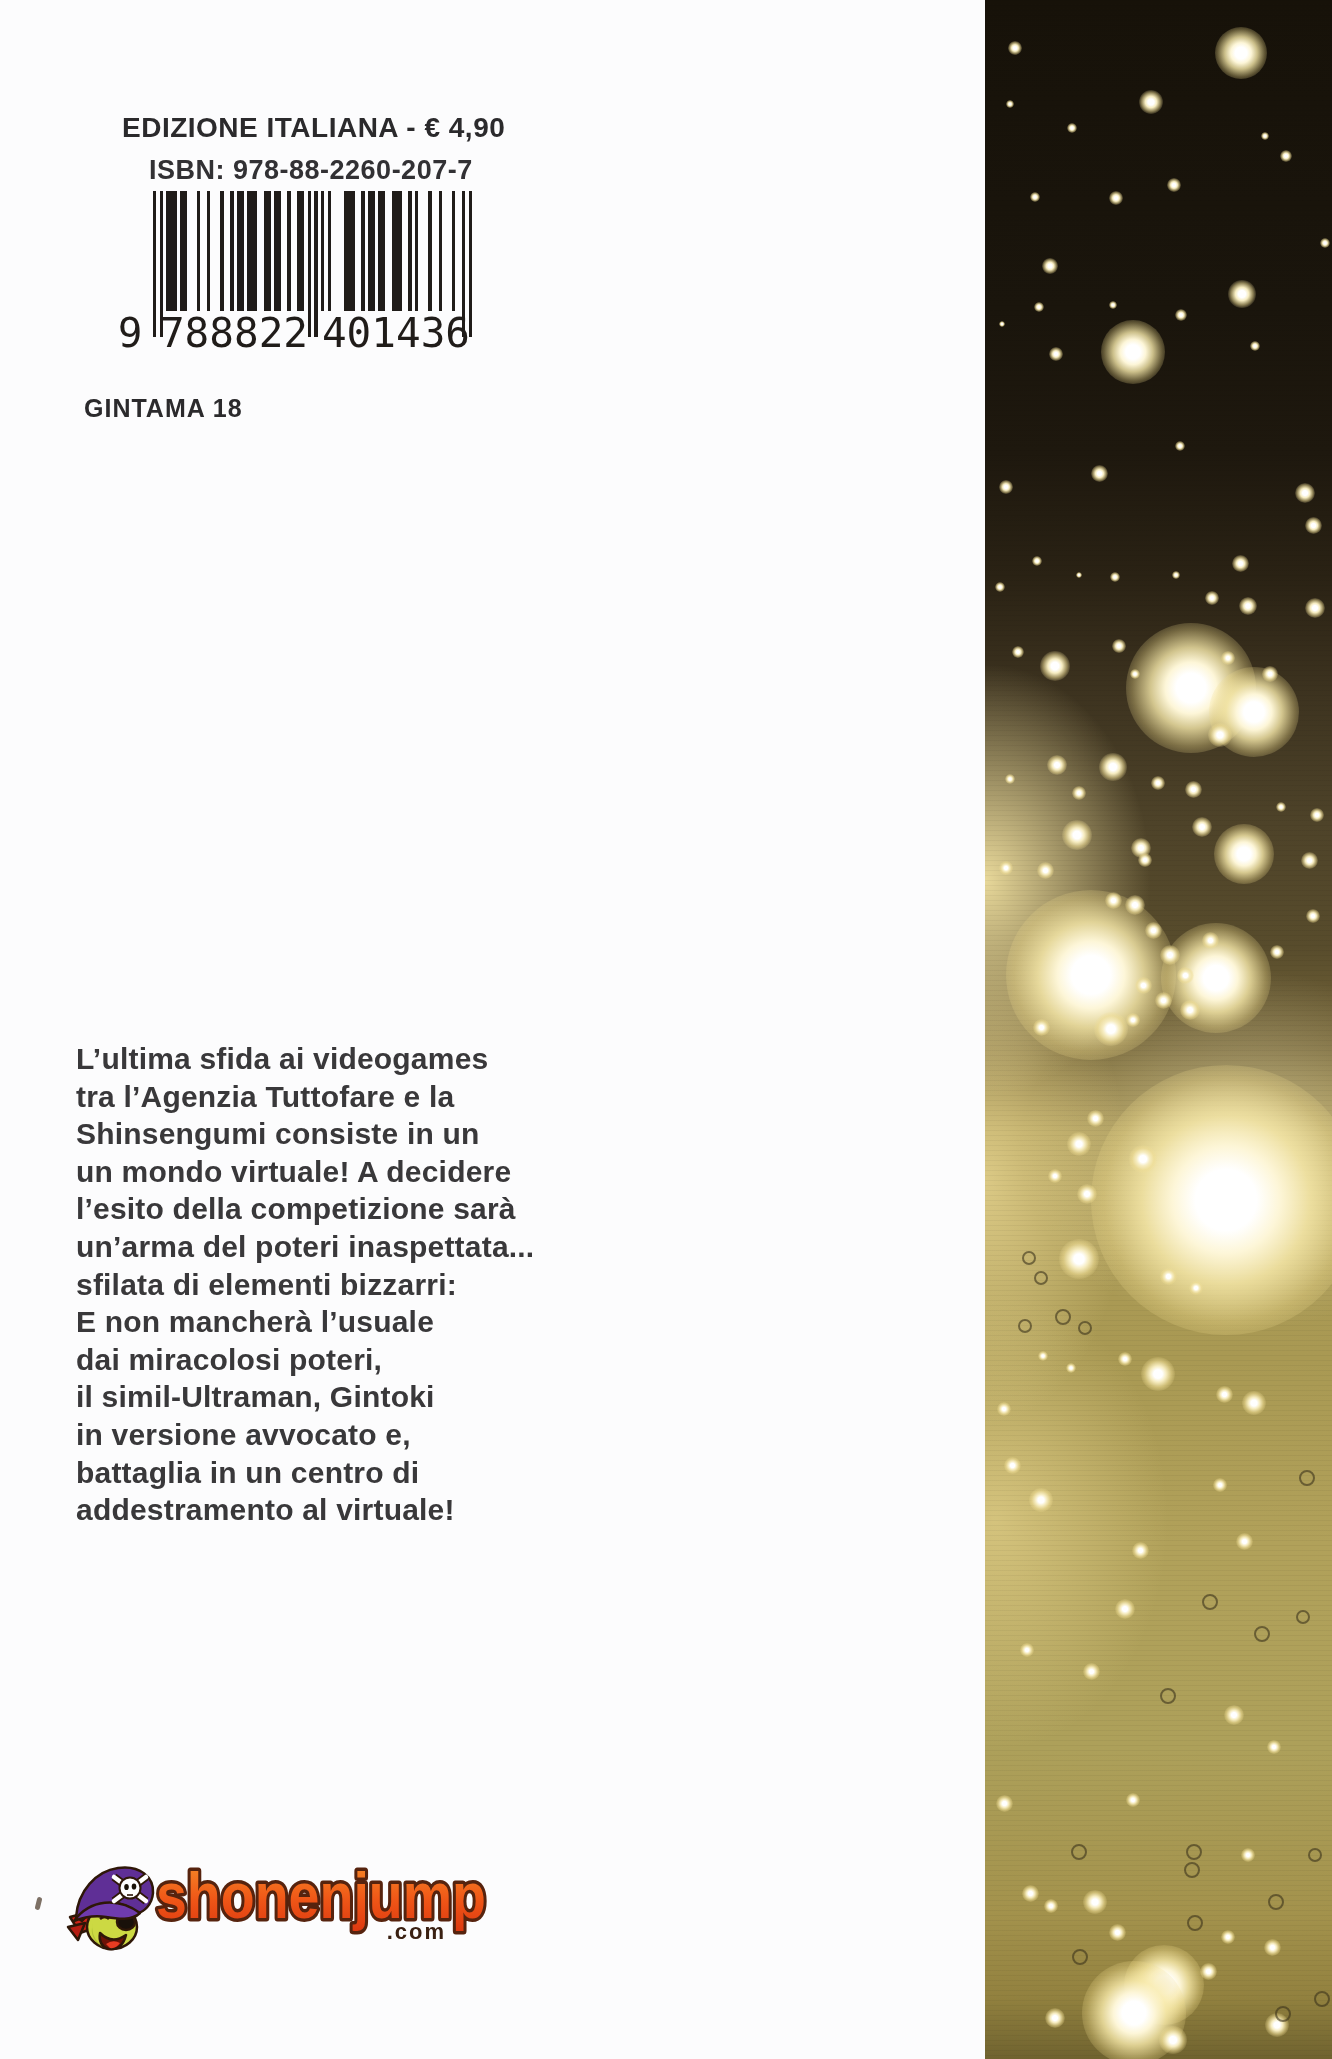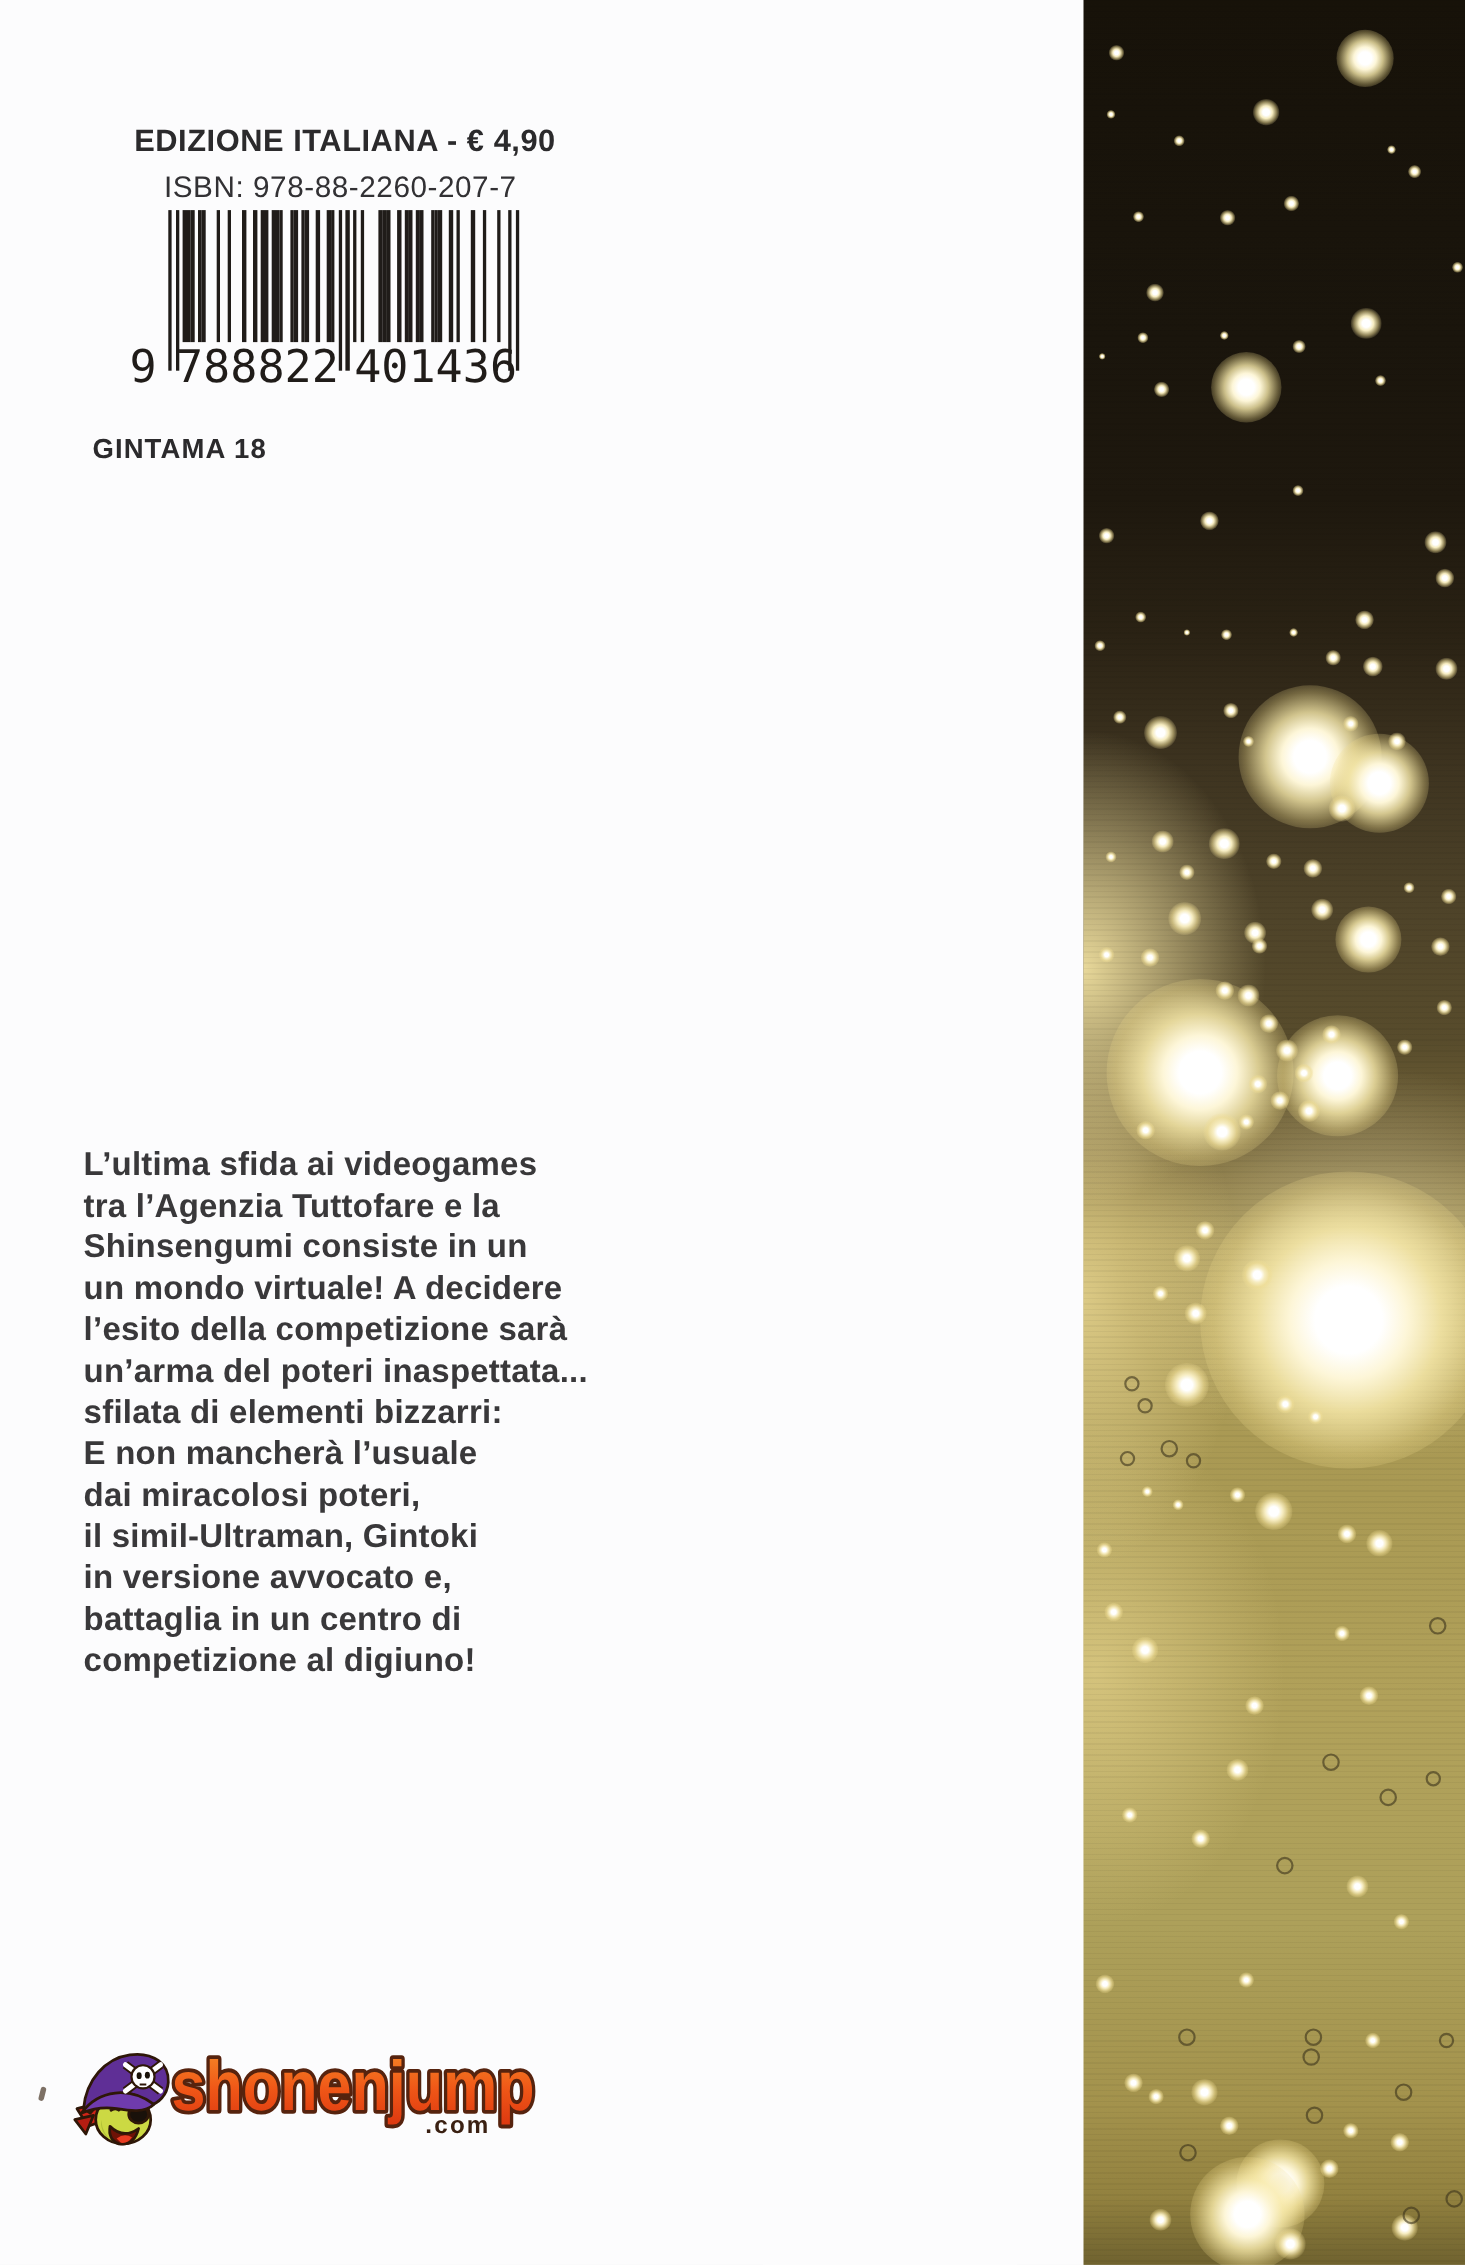--- a/index.html
+++ b/index.html
@@ -13,21 +13,21 @@
   }
   
   .edition-line{
     position:absolute;left:122px;top:112px;
     font-size:28px;font-weight:700;letter-spacing:.5px;
     color:var(--heading_text,#2b2a2c);
     white-space:nowrap;
   }
   .isbn-line{
     position:absolute;left:149px;top:155px;
-    font-size:27px;font-weight:400;letter-spacing:.5px;
+    font-size:27px;font-weight:700;letter-spacing:.5px;
     color:var(--isbn_text,#323134);
     white-space:nowrap;
   }
   
   .barcode{position:absolute;left:153px;top:191px;width:320px;height:170px;}
   .bc-bars{display:flex;align-items:flex-start;height:146px;filter:blur(.4px);}
   .bc-m{height:120px;flex:0 0 auto;}
   .bc-m.on{background:var(--barcode_ink,#201c19);}
   .bc-m.guard{height:146px;}
   .bc-digits span{
@@ -208,21 +208,21 @@
       <div>Shinsengumi consiste in un</div>
       <div>un mondo virtuale! A decidere</div>
       <div>l’esito della competizione sarà</div>
       <div>un’arma del poteri inaspettata...</div>
       <div>sfilata di elementi bizzarri:</div>
       <div>E non mancherà l’usuale</div>
       <div>dai miracolosi poteri,</div>
       <div>il simil-Ultraman, Gintoki</div>
       <div>in versione avvocato e,</div>
       <div>battaglia in un centro di</div>
-      <div>competizione al digiuno!</div>
+      <div>addestramento al virtuale!</div>
     </div>
 
   <div class="logo">
     <div class="scan-speck"></div>
 
     <svg class="mascot" viewBox="0 0 100 92" xmlns="http://www.w3.org/2000/svg">
       <g stroke="#2e1708" stroke-width="2.5" stroke-linejoin="round">
         <path d="M4,56 L27,50 L31,66 L14,72 Z" fill="#cf2417"></path>
         <path d="M2,66 L19,62 L12,79 Z" fill="#b51d12"></path>
         <ellipse cx="46" cy="66" rx="25" ry="22" fill="#ccd943"></ellipse>

